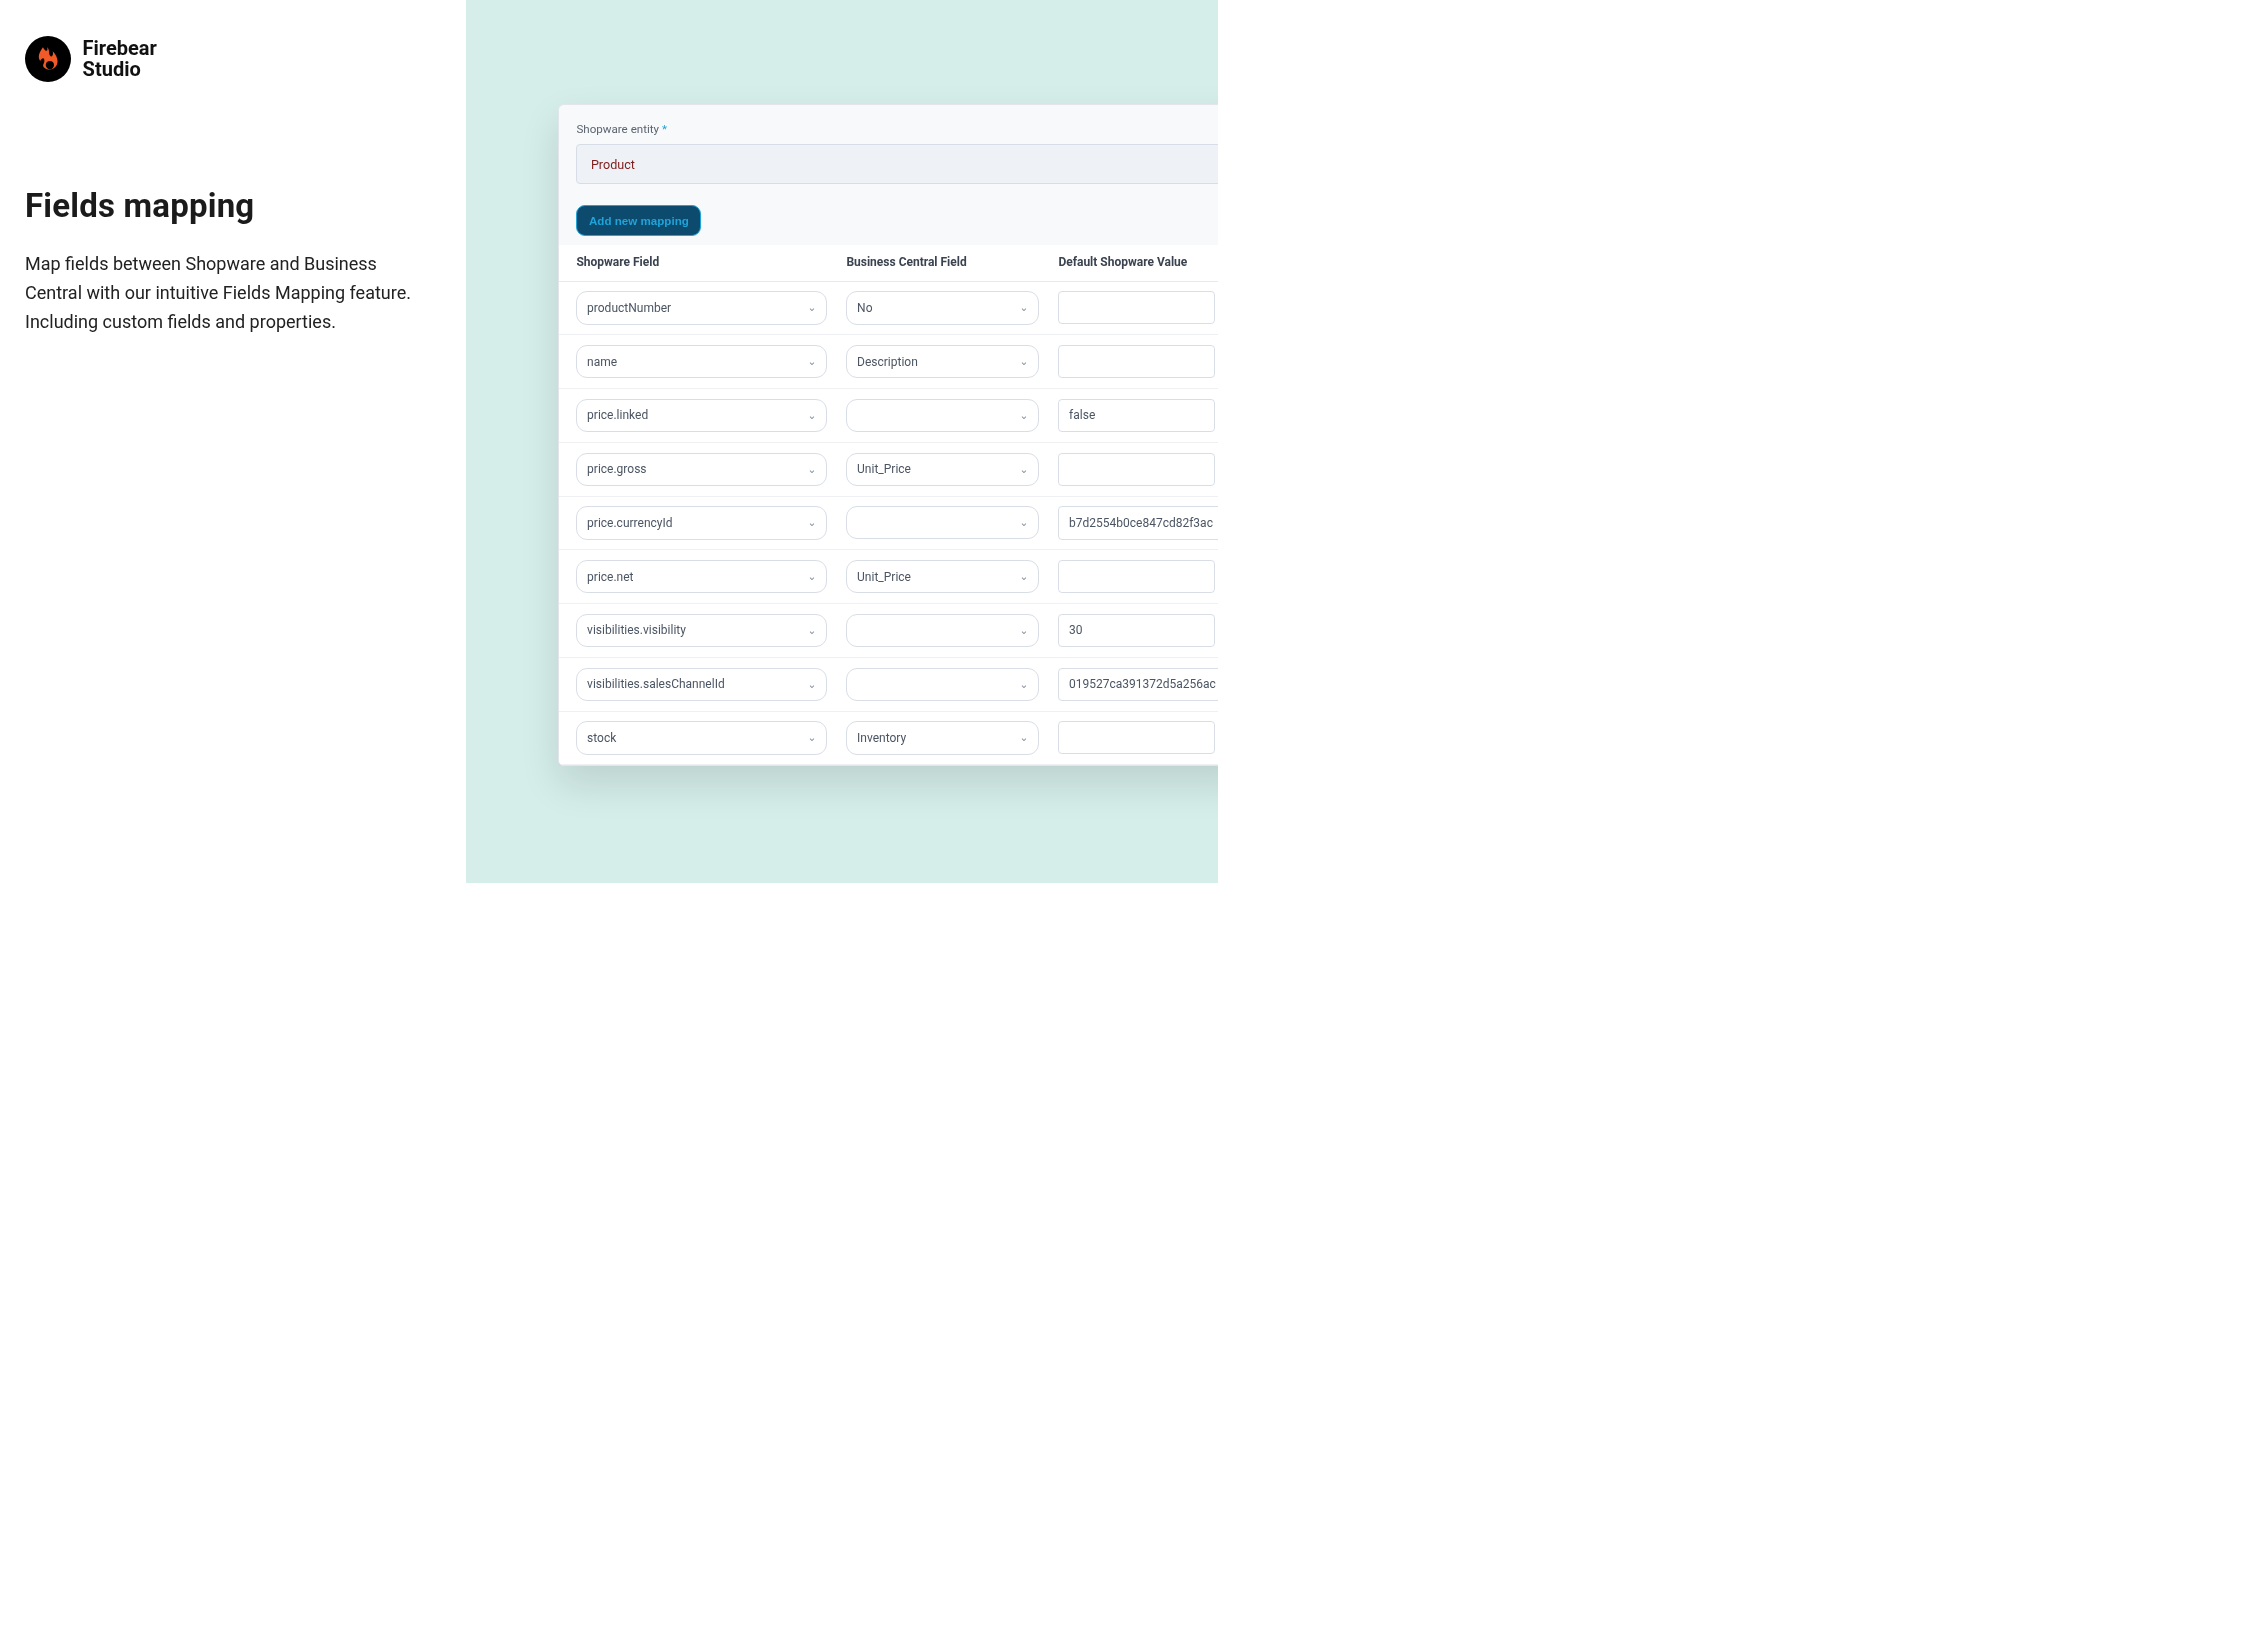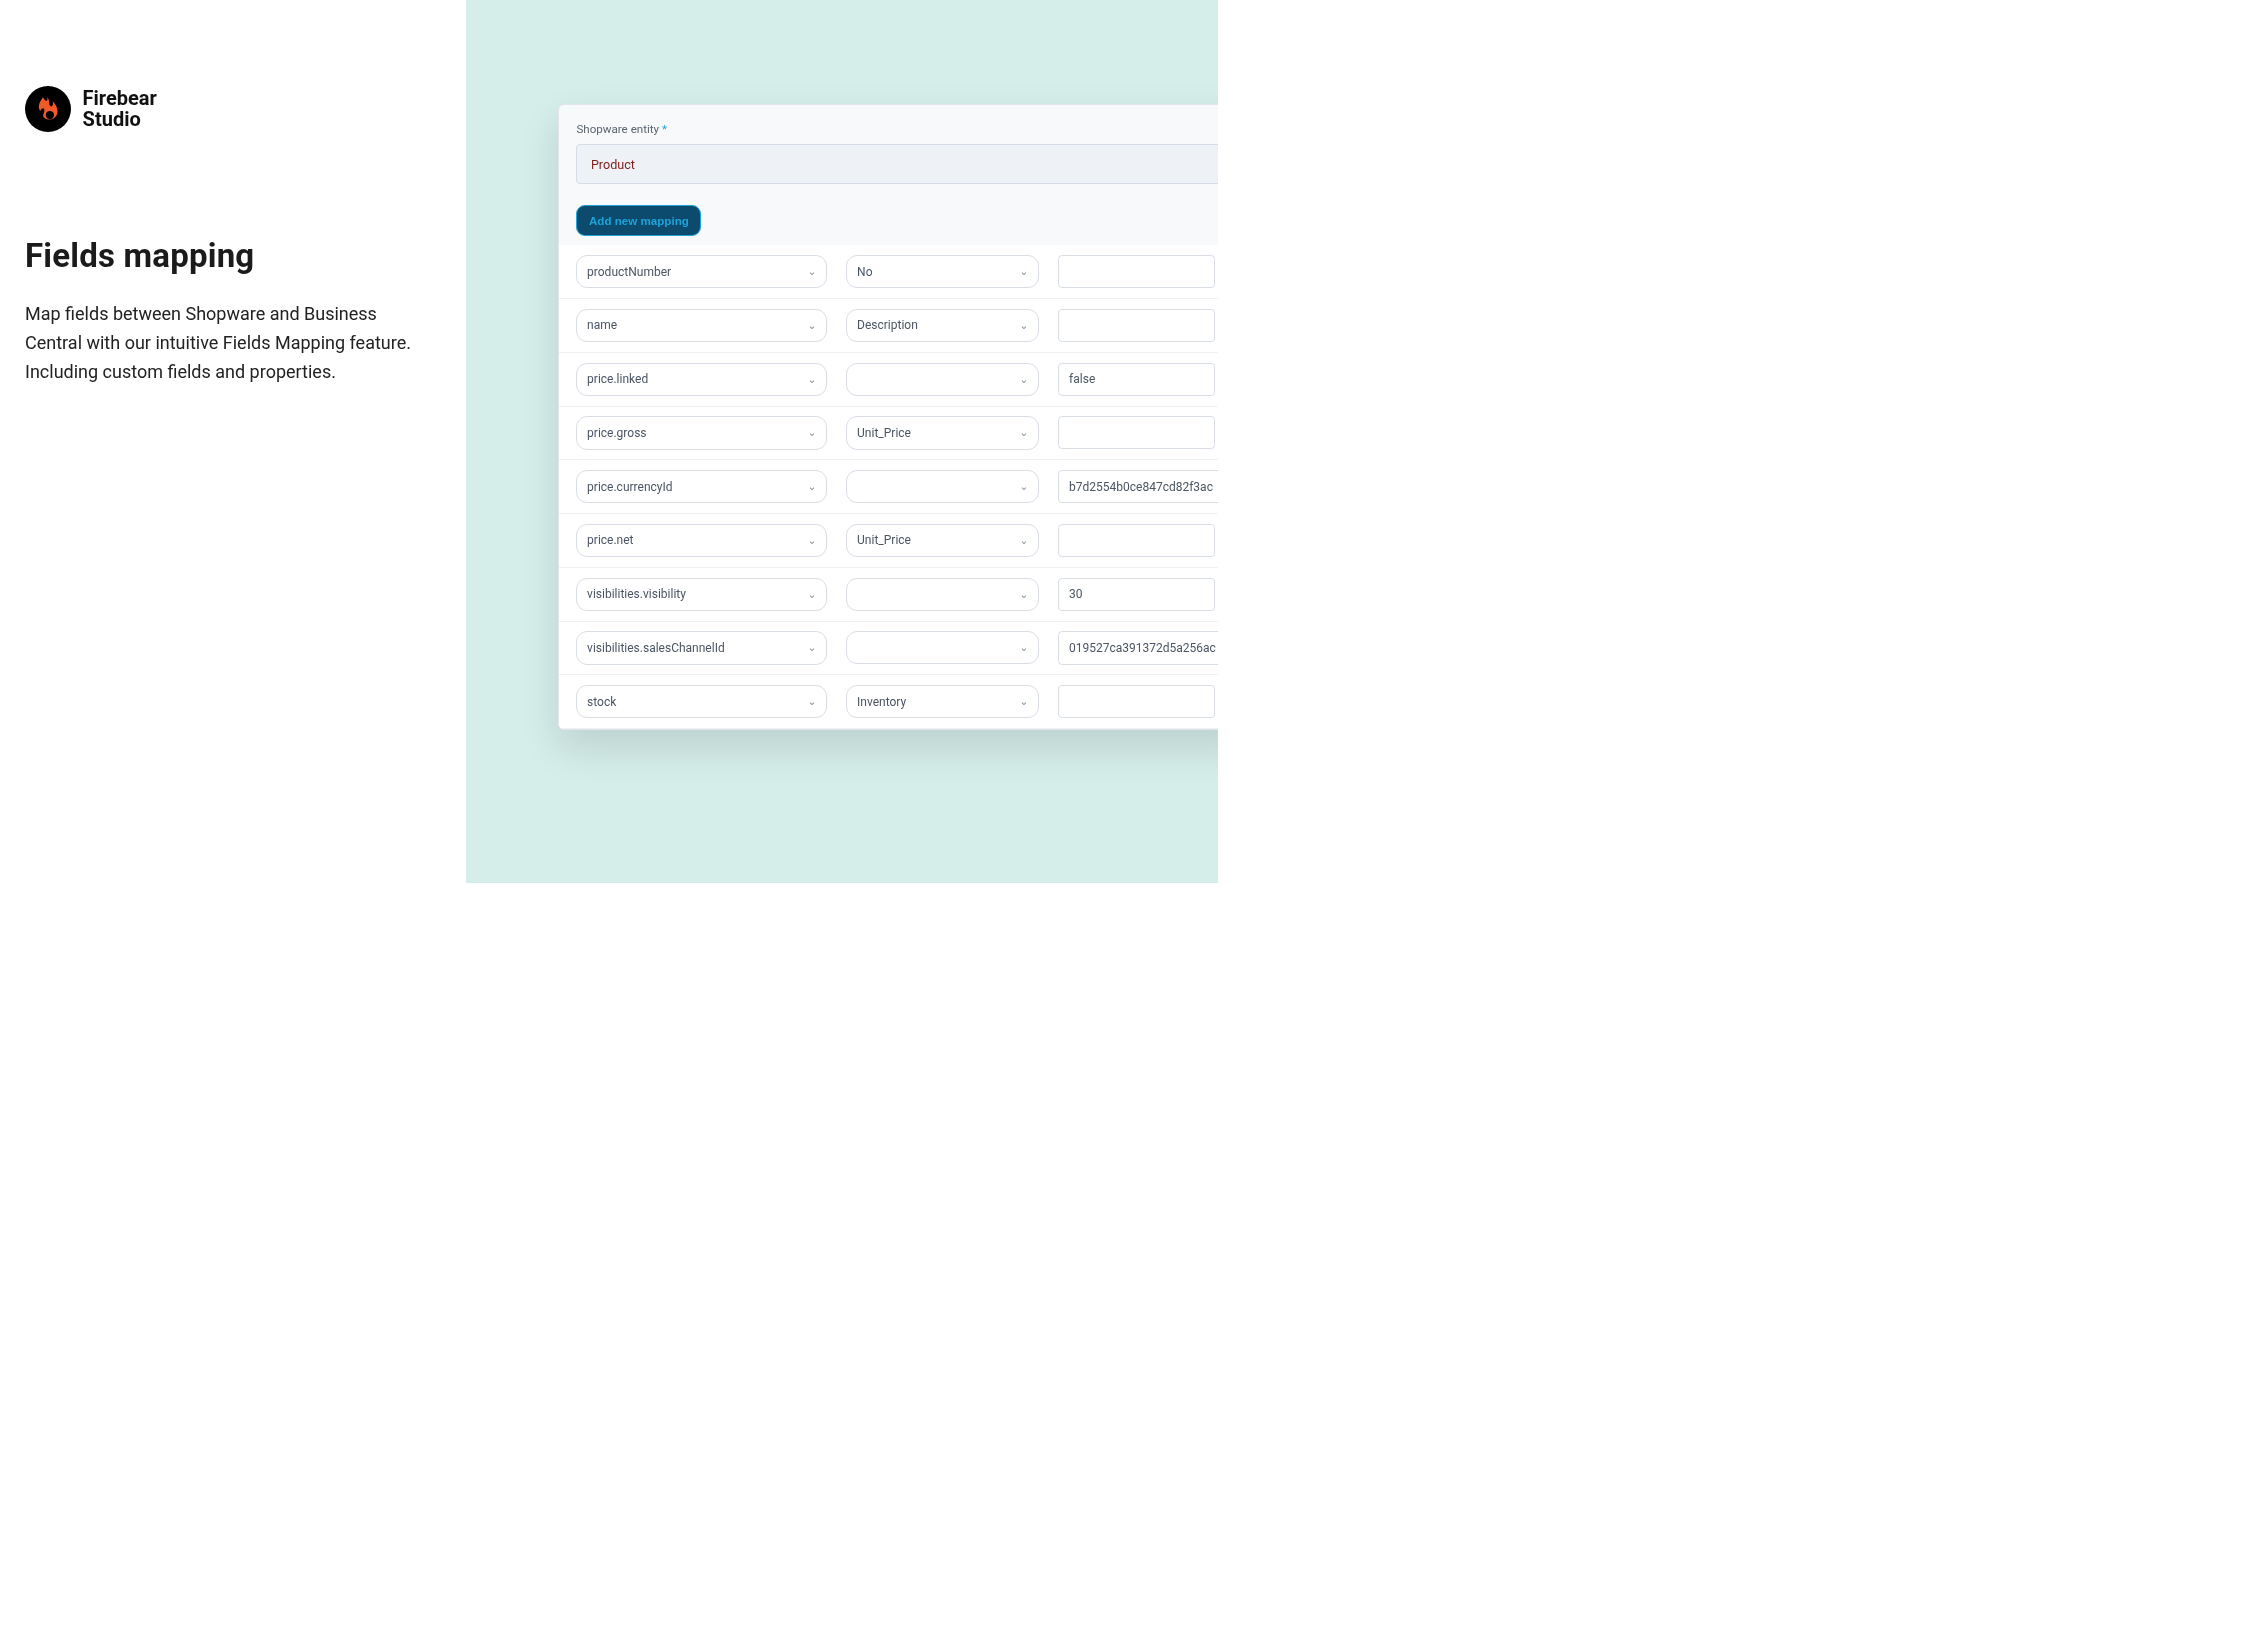--- a/index.html
+++ b/index.html
@@ -12,21 +12,21 @@
   .page {
     display: flex;
     width: 1218px;
     height: 883px;
     position: relative;
   }
   .left-panel {
     width: 466px;
     height: 100%;
     background: #fff;
-    padding: 86px 25px 0 25px;
+    padding: 36px 25px 0 25px;
     position: relative;
     z-index: 2;
   }
   .brand {
     display: flex;
     align-items: center;
     gap: 11.6px;
   }
   .brand-logo {
     width: 46px;
@@ -210,20 +210,25 @@
         <div class="entity-select">
           <span>Product</span>
         </div>
       </div>
 
       <div class="add-row">
         <button class="add-btn">Add new mapping</button>
       </div>
 
       <div class="table">
+        <div class="thead">
+          <div>Shopware Field</div>
+          <div>Business Central Field</div>
+          <div>Default Shopware Value</div>
+        </div>
         <div id="rows">
             <div class="trow">
               <div class="cell">
                 <div class="sel">
                   <span>productNumber</span>
                   <span class="chev">⌄</span>
                 </div>
               </div>
               <div class="cell">
                 <div class="sel">

